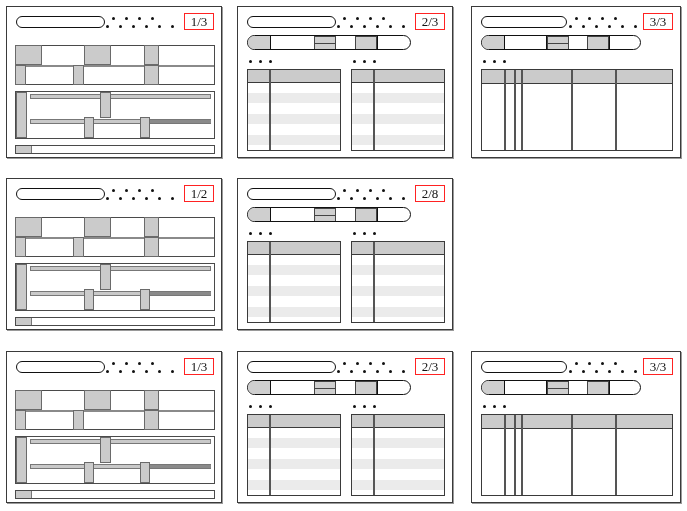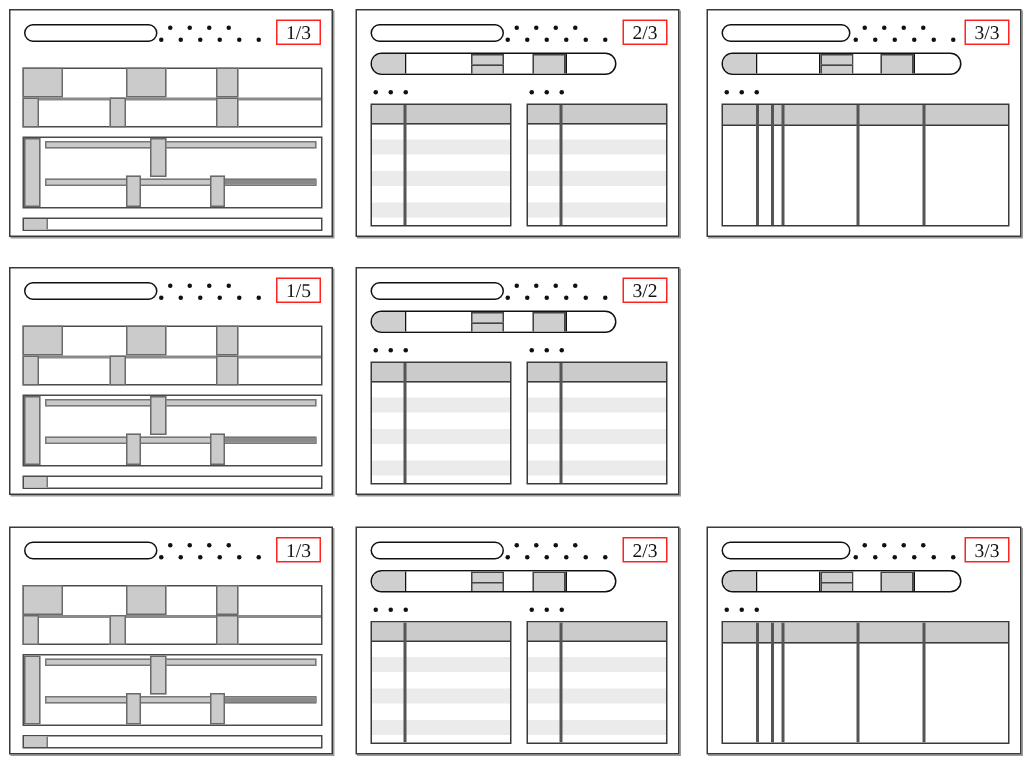--- a/index.html
+++ b/index.html
@@ -290,21 +290,21 @@
           <span class="dot" style="left: 39px; top: 0px;"></span>
         </div>
         <div class="dotrow" style="left: 99px; top: 18px;">
           <span class="dot" style="left: 0px; top: 0px;"></span>
           <span class="dot" style="left: 13px; top: 0px;"></span>
           <span class="dot" style="left: 26px; top: 0px;"></span>
           <span class="dot" style="left: 39px; top: 0px;"></span>
           <span class="dot" style="left: 52px; top: 0px;"></span>
           <span class="dot" style="left: 65px; top: 0px;"></span>
         </div>
-        <div class="badge" style="right: 7px; top: 6px; width: 30px; height: 17px;">1/5</div>
+        <div class="badge" style="right: 7px; top: 6px; width: 30px; height: 17px;">1/2</div>
         <div class="wf-box" style="left: 8px; top: 38px; width: 200px; height: 40px;"></div>
         <div class="hline" style="left: 9px; top: 58px; width: 198px; height: 1.5px;"></div>
         <div class="cell" style="left: 8px; top: 38px; width: 27px; height: 20px;"></div>
         <div class="cell" style="left: 77px; top: 38px; width: 27px; height: 20px;"></div>
         <div class="cell" style="left: 137px; top: 38px; width: 15px; height: 20px;"></div>
         <div class="cell" style="left: 8px; top: 58px; width: 11px; height: 20px;"></div>
         <div class="cell" style="left: 66px; top: 58px; width: 11px; height: 20px;"></div>
         <div class="cell" style="left: 137px; top: 58px; width: 15px; height: 20px;"></div>
         <div class="wf-box" style="left: 8px; top: 84px; width: 200px; height: 48px;"></div>
         <div class="cell" style="left: 9px; top: 85px; width: 11px; height: 46px;"></div>
@@ -329,21 +329,21 @@
           <span class="dot" style="left: 39px; top: 0px;"></span>
         </div>
         <div class="dotrow" style="left: 99px; top: 18px;">
           <span class="dot" style="left: 0px; top: 0px;"></span>
           <span class="dot" style="left: 13px; top: 0px;"></span>
           <span class="dot" style="left: 26px; top: 0px;"></span>
           <span class="dot" style="left: 39px; top: 0px;"></span>
           <span class="dot" style="left: 52px; top: 0px;"></span>
           <span class="dot" style="left: 65px; top: 0px;"></span>
         </div>
-        <div class="badge" style="right: 7px; top: 6px; width: 30px; height: 17px;">3/2</div>
+        <div class="badge" style="right: 7px; top: 6px; width: 30px; height: 17px;">2/8</div>
         <div class="pill-bar" style="left: 9px; top: 28px; width: 164px; height: 15px;">
           <div class="seg grey" style="left: 0px; width: 22px;"></div>
           <div class="vline" style="left: 22px;"></div>
           <div class="seg white" style="left: 23px; width: 43px;"></div>
           <div class="vline" style="left: 66px;"></div>
           <div class="subbox" style="left: 66px; top: 0px; width: 22px; height: 8px;"></div>
           <div class="subbox" style="left: 66px; top: 7px; width: 22px; height: 9px;"></div>
           <div class="seg white" style="left: 88px; width: 19px;"></div>
           <div class="subbox" style="left: 107px; top: 0px; width: 22px; height: 15px;"></div>
           <div class="vline" style="left: 129px;"></div>

